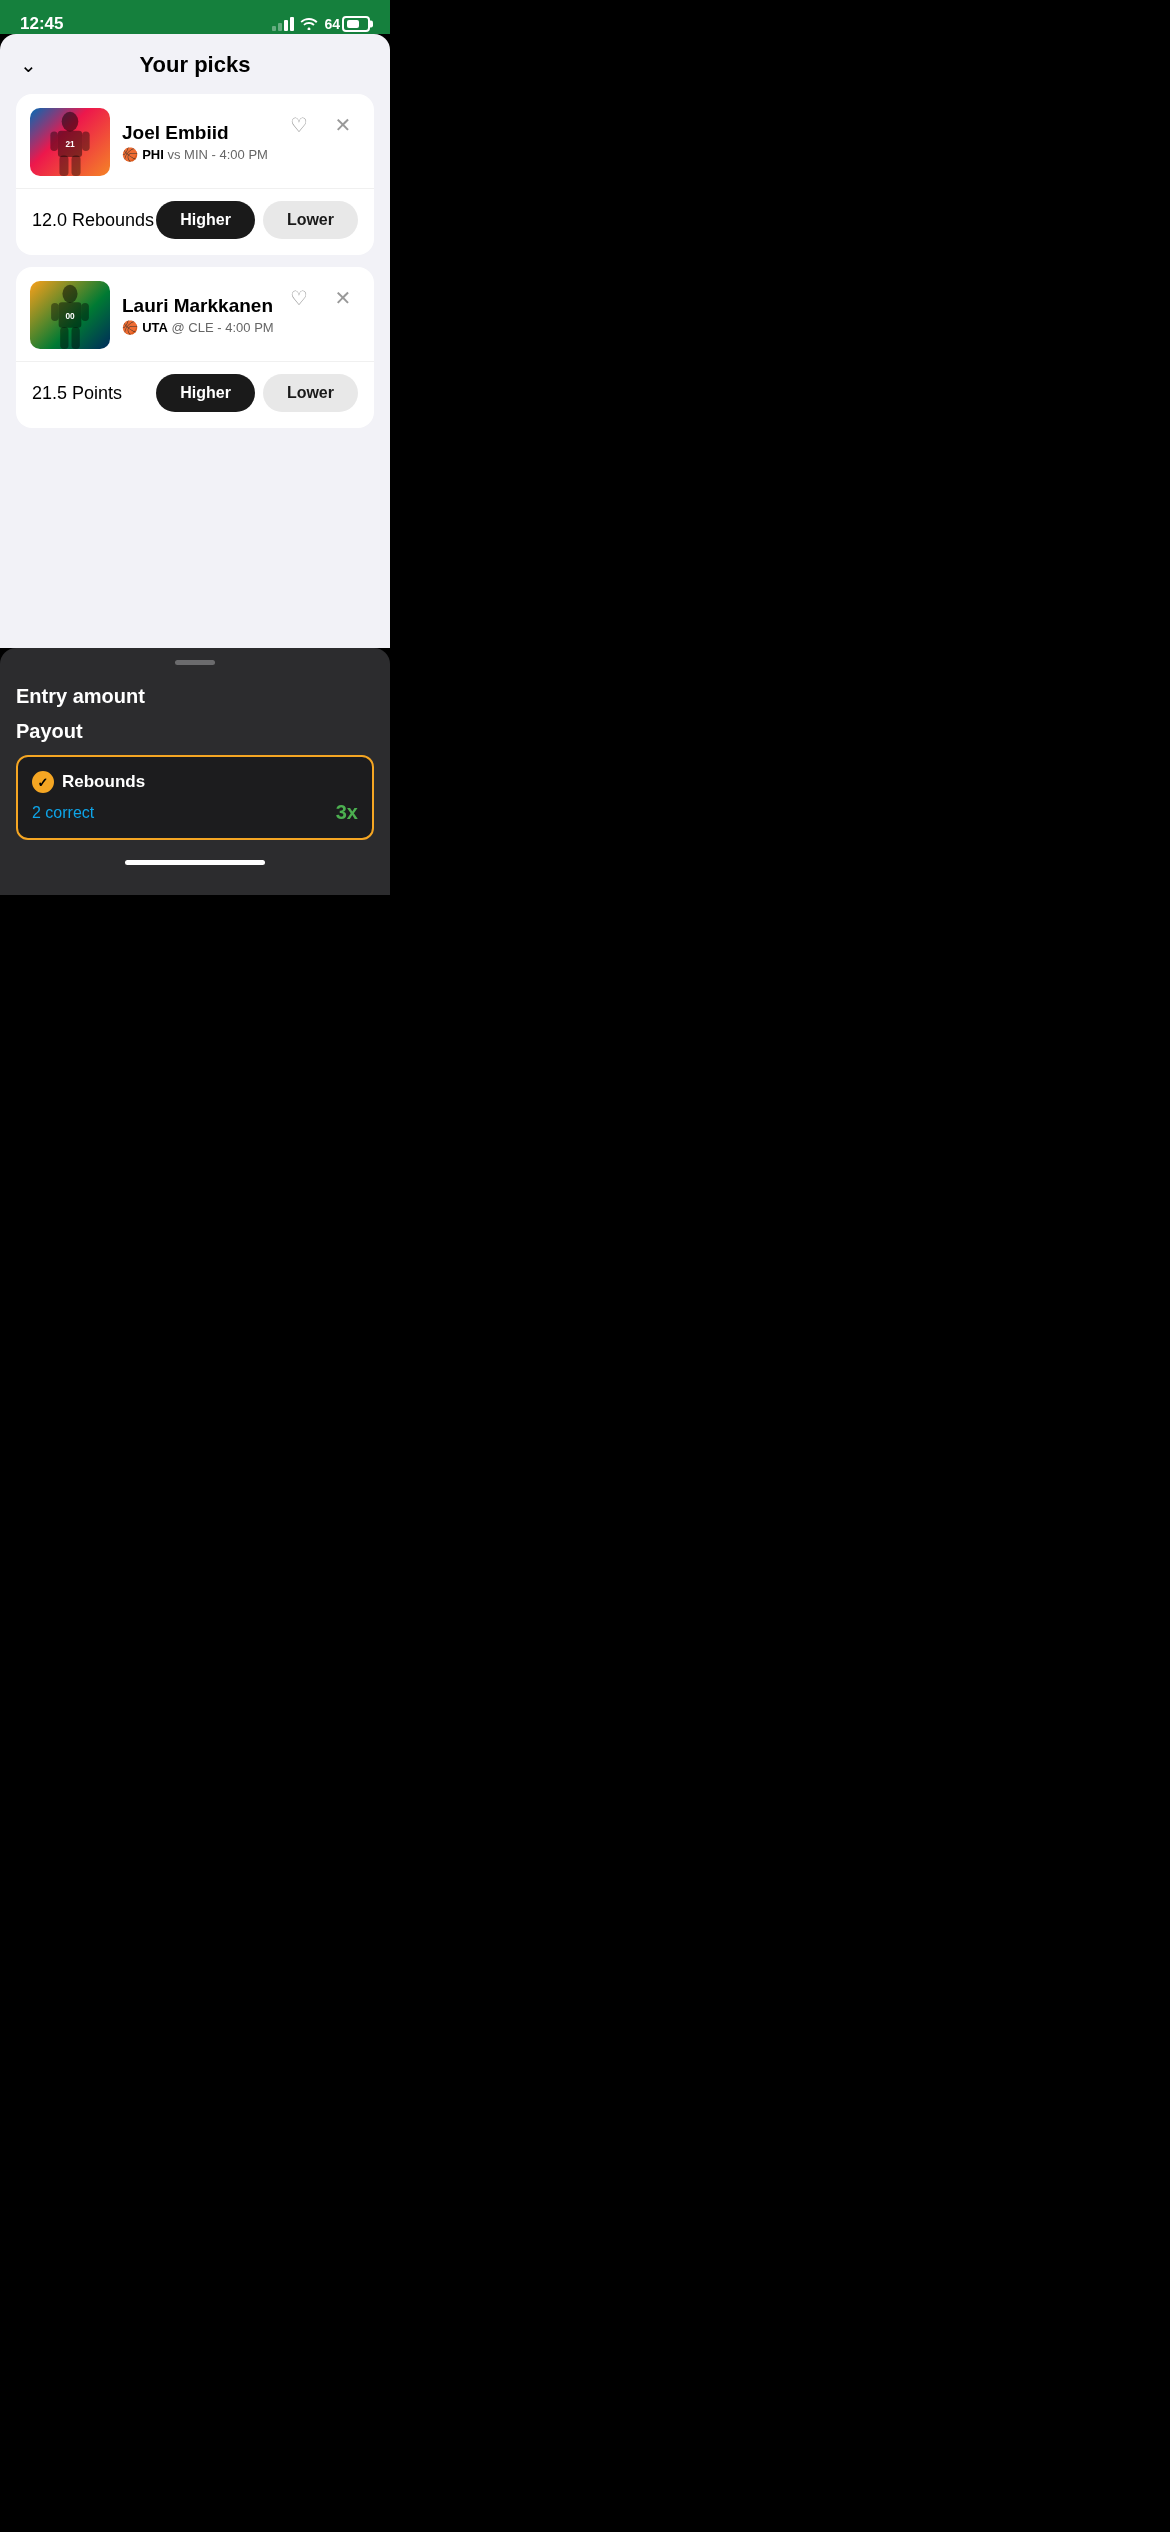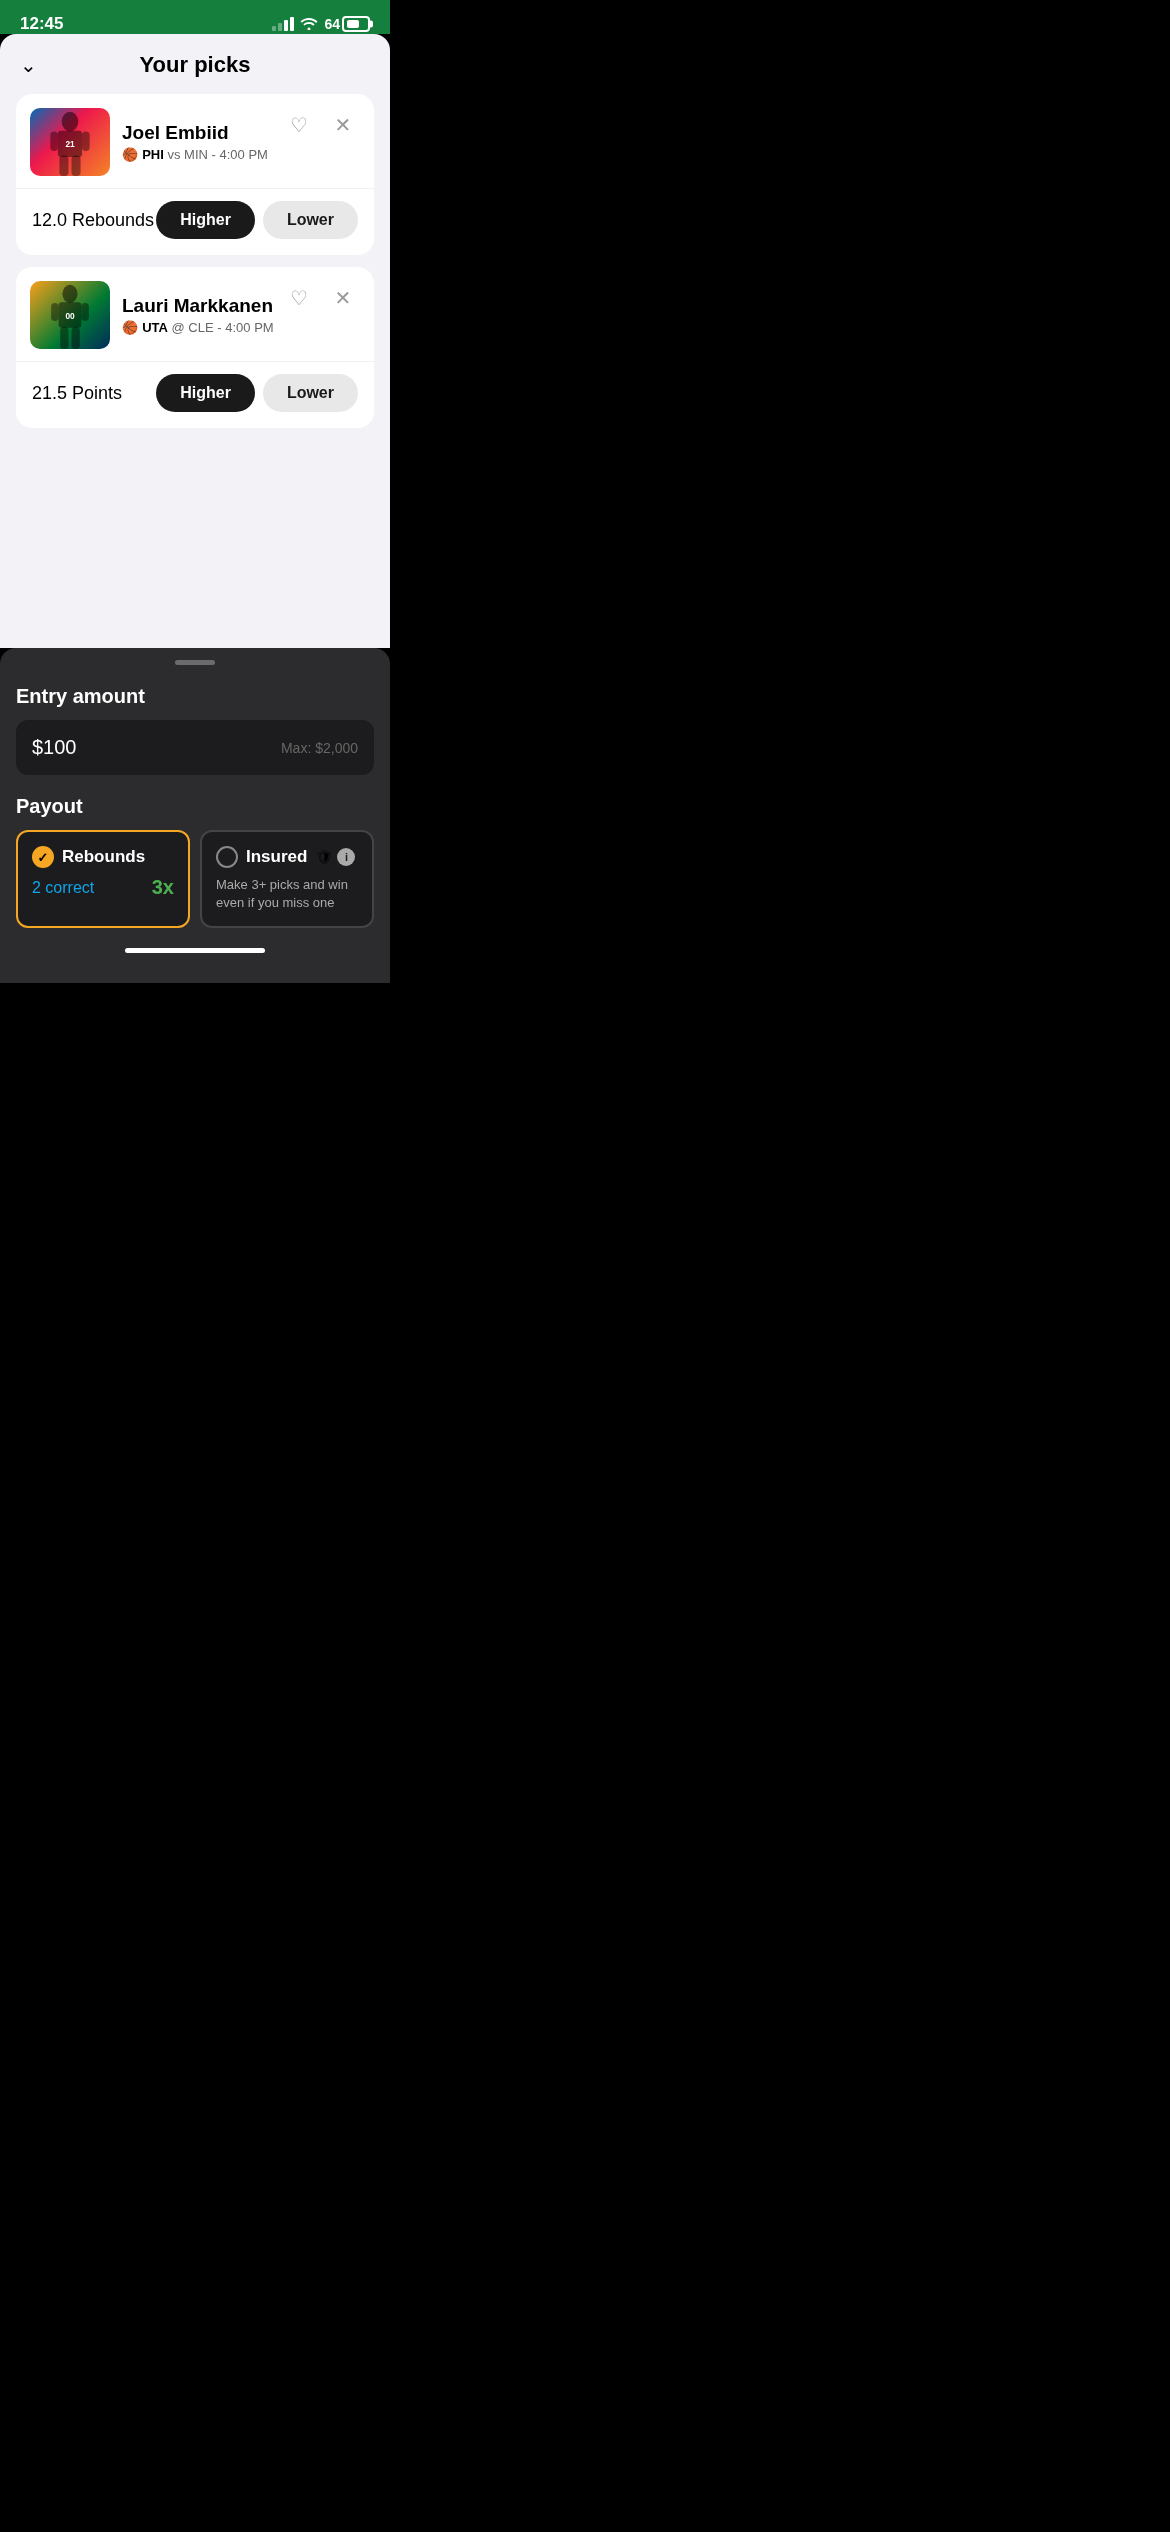--- a/index.html
+++ b/index.html
@@ -527,52 +527,37 @@
   </div>
 
   <div style="height: 200px;"></div>
 </div>
 
 <div class="bottom-panel">
   <div class="drag-handle"></div>
 
   
   <div class="section-label">Entry amount</div>
-  <div class="entry-input-container">
-    <span class="entry-amount-value">$100</span>
-    <span class="entry-max">Max: $2,000</span>
-  </div>
 
   
   <div class="payout-label">Payout</div>
   <div class="payout-options">
 
     <div class="payout-card payout-card-standard">
       <div class="payout-card-header">
         <div class="radio-btn radio-btn-selected">
           <span class="radio-check">✓</span>
         </div>
         <span class="payout-card-title">Rebounds</span>
       </div>
       <div class="payout-details">
         <span class="payout-correct">2 correct</span>
         <span class="payout-multiplier">3x</span>
       </div>
     </div>
 
-    <div class="payout-card payout-card-insured">
-      <div class="payout-card-header">
-        <div class="radio-btn"></div>
-        <span class="payout-card-title">Insured</span>
-        <div class="insured-icons">
-          <span class="shield-icon-small">🛡</span>
-          <span class="info-icon-small">i</span>
-        </div>
-      </div>
-      <p class="insured-description">Make 3+ picks and win even if you miss one</p>
-    </div>
 
   </div>
 
   
 
   <div class="home-indicator"></div>
 </div>
 
 </body></html>

